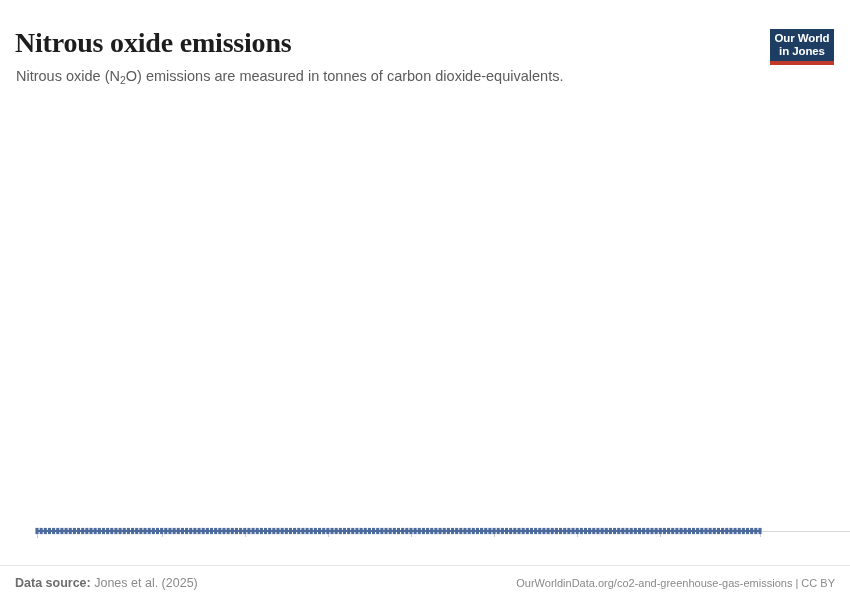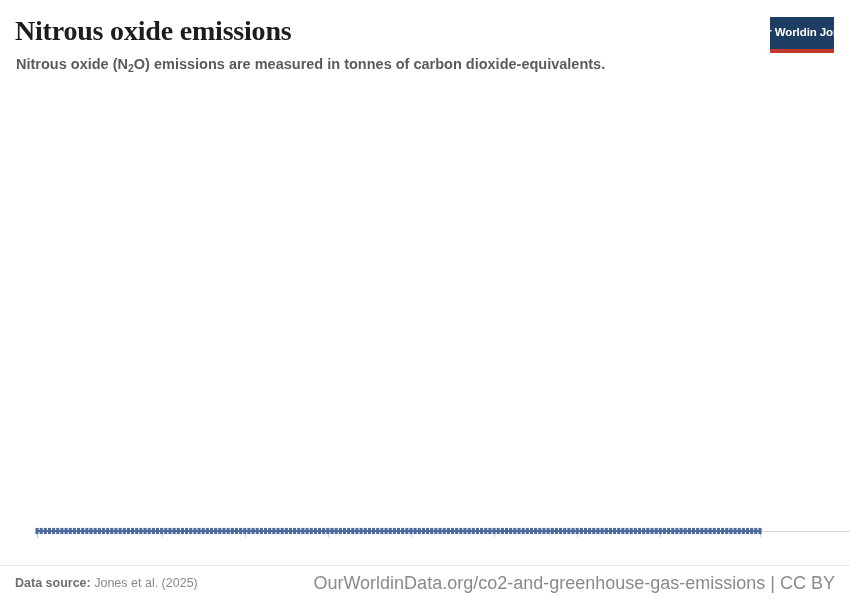--- a/index.html
+++ b/index.html
@@ -13,21 +13,21 @@
     height: 600px;
     position: relative;
     overflow: hidden;
     font-family: "Liberation Sans", sans-serif;
     -webkit-font-smoothing: antialiased;
   }
 
   
   .header {
     position: absolute;
-    left: 0; top: 4px;
+    left: 0; top: 16px;
     width: 810px;
     height: 78px;
   }
   .chart-title {
     position: absolute;
     left: 15px;
     top: 10px;
     margin: 0;
     font-family: "Liberation Serif", serif;
     font-size: 28px;
@@ -36,21 +36,21 @@
     letter-spacing: -0.2px;
     line-height: 34px;
     white-space: nowrap;
   }
   .chart-subtitle {
     position: absolute;
     left: 16px;
     top: 51px;
     margin: 0;
     font-size: 14.5px;
-    font-weight: 700;
+    font-weight: 400;
     color: #5b5b5b;
     line-height: 19px;
     white-space: nowrap;
   }
   .chart-subtitle sub {
     font-size: 10.5px;
     vertical-align: baseline;
     position: relative;
     top: 2.5px;
   }
@@ -58,21 +58,21 @@
   
   .owid-logo {
     position: absolute;
     left: 770px;
     top: 13px;
     width: 64px;
     height: 36px;
     background: #1d3d63;
     border-bottom: 4px solid #c0392b;
     display: flex;
-    flex-direction: row;
+    flex-direction: column;
     align-items: center;
     justify-content: center;
     padding-bottom: 1px;
   }
   .owid-logo span {
     display: block;
     color: #ffffff;
     font-size: 11.5px;
     font-weight: 700;
     line-height: 13px;
@@ -116,21 +116,21 @@
     white-space: nowrap;
   }
   .footer-left b {
     color: #6e6e6e;
     font-weight: 700;
   }
   .footer-right {
     position: absolute;
     right: 15px;
     top: 10px;
-    font-size: 18px;
+    font-size: 11px;
     color: #8a8a8a;
     line-height: 15px;
     white-space: nowrap;
   }
 </style>
 </head>
 <body>
 
 <div class="header">
   <h1 class="chart-title">Nitrous oxide emissions</h1>

